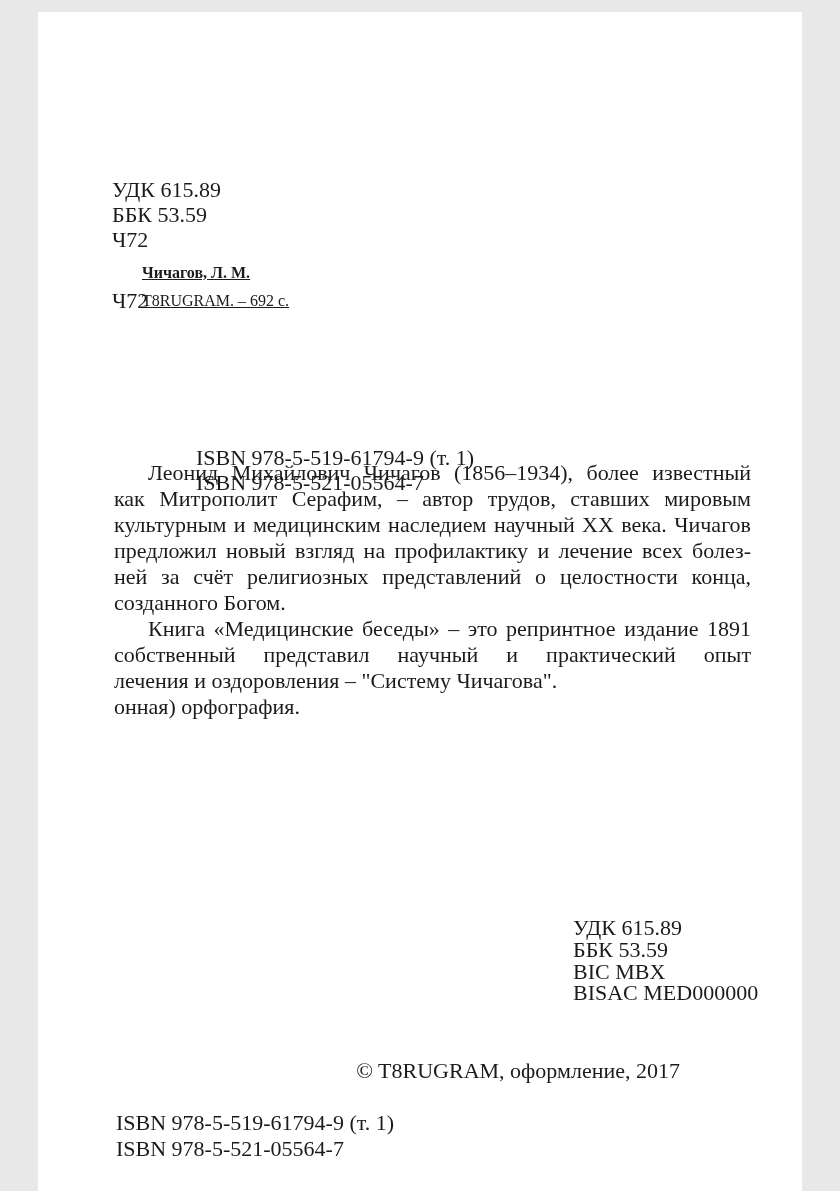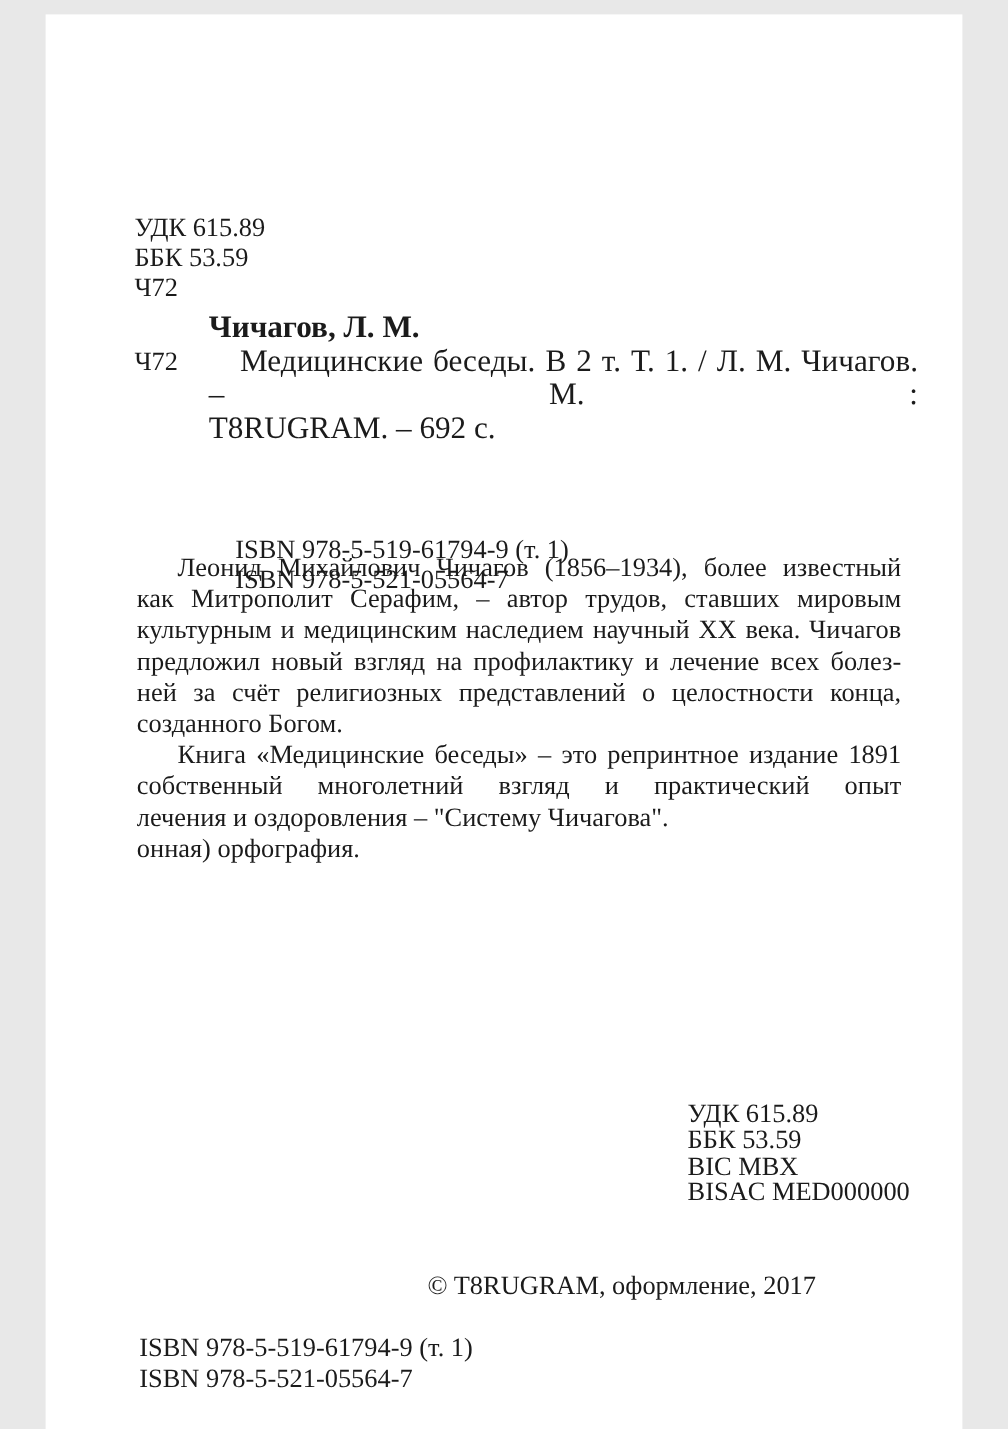--- a/index.html
+++ b/index.html
@@ -15,22 +15,22 @@
   }
   .abs { position: absolute; }
 
   #top-codes {
     left: 74px; top: 90px;
     font-size: 22px; line-height: 25px;
     white-space: pre;
   }
 
   #catalog-entry {
-    left: 136px; top: 247px; width: 591px;
-    font-size: 26px; line-height: 28px;
+    left: 104px; top: 247px; width: 591px;
+    font-size: 16px; line-height: 28px; text-decoration: underline;
   }
   .entry-author { font-weight: bold; }
   .entry-line-first {
     text-align: justify;
     text-align-last: justify;
     text-indent: 26px;
   }
   #entry-code {
     left: 74px; top: 275px;
     font-size: 22px; line-height: 28px;
@@ -71,37 +71,36 @@
 <div class="page">
 
   <div id="top-codes" class="abs">
     
   <div>УДК 615.89</div><div>ББК 53.59</div><div>Ч72</div></div>
 
   <div id="entry-code" class="abs">Ч72</div>
 
   <div id="catalog-entry" class="abs">
     <div class="entry-author">Чичагов, Л. М.</div>
-    <div class="entry-line-first">Медицинские беседы. В 2 т. Т. 1. / Л. М. Чичагов. – М. :</div>
     <div>T8RUGRAM. – 692 с.</div>
   </div>
 
   <div id="isbn-block" class="abs">
     
   <div>ISBN 978-5-519-61794-9 (т. 1)</div><div>ISBN 978-5-521-05564-7</div></div>
 
   <div id="annotation" class="abs">
       <div class="ann-line indent just">Леонид Михайлович Чичагов (1856–1934), более известный</div>
       <div class="ann-line just">как Митрополит Серафим, – автор трудов, ставших мировым</div>
       <div class="ann-line just">культурным и медицинским наследием научный XX века. Чичагов</div>
       <div class="ann-line just">предложил новый взгляд на профилактику и лечение всех болез-</div>
       <div class="ann-line just">ней за счёт религиозных представлений о целостности конца,</div>
       <div class="ann-line">созданного Богом.</div>
       <div class="ann-line indent just">Книга «Медицинские беседы» – это репринтное издание 1891</div>
-      <div class="ann-line just">собственный многолетний взгляд и практический опыт</div>
+      <div class="ann-line just">собственный представил научный и практический опыт</div>
       <div class="ann-line">лечения и оздоровления – "Систему Чичагова".</div>
       <div class="ann-line">онная) орфография.</div>
     </div>
 
   <div id="classification" class="abs">
     
   <div>УДК 615.89</div><div>ББК 53.59</div><div>BIC MBX</div><div>BISAC MED000000</div></div>
 
   <div id="footer-isbn" class="abs">
     

